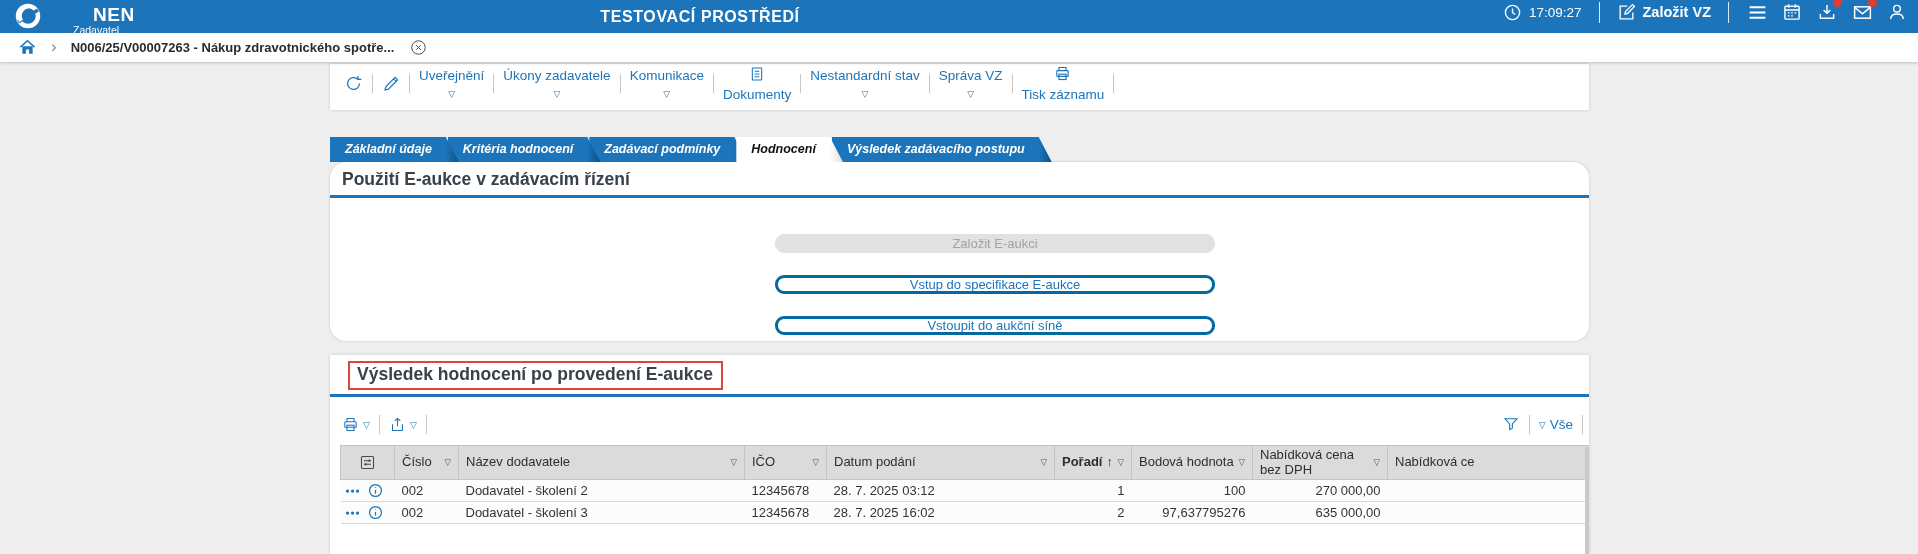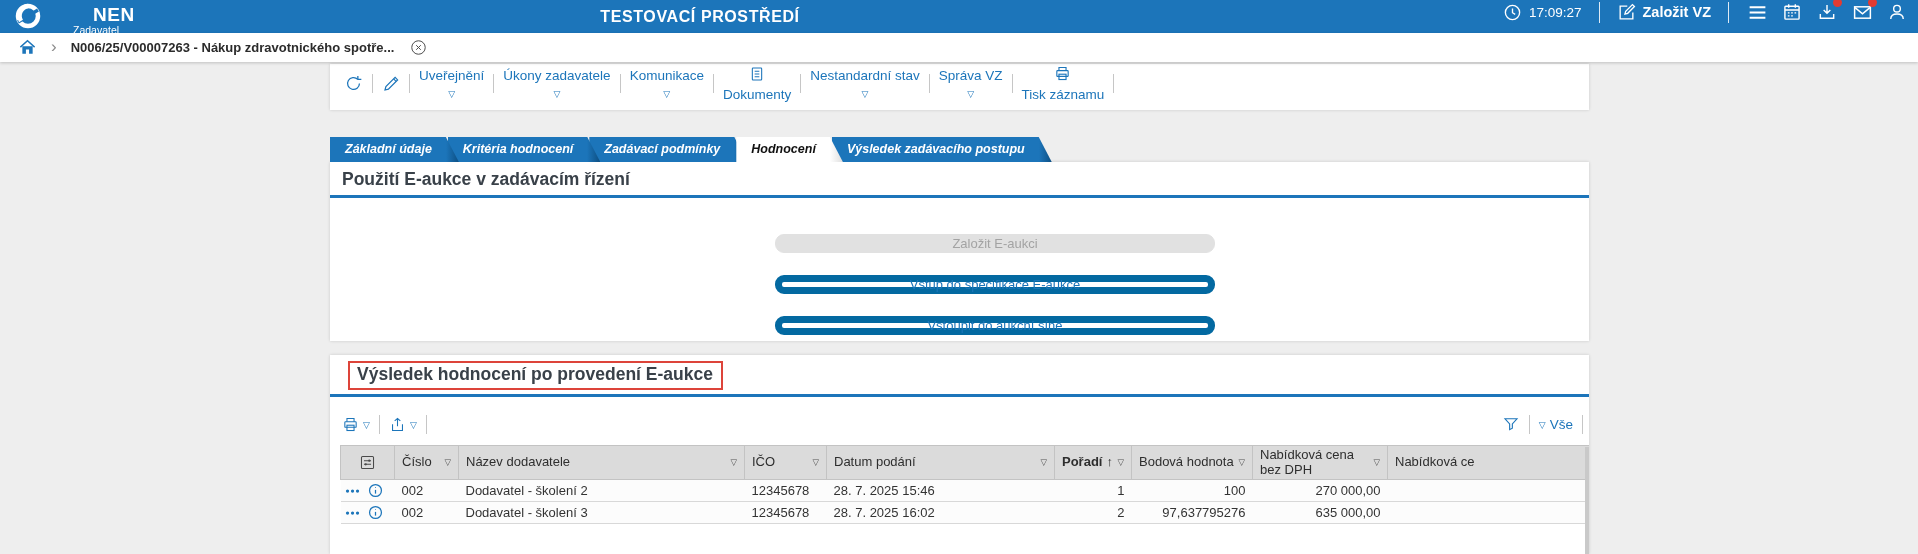--- a/index.html
+++ b/index.html
@@ -66,28 +66,28 @@
     clip-path:polygon(0 0, calc(100% - 13px) 0, 100% 100%, 0 100%);
     font-style:italic;
   }
   .tab:nth-child(1){z-index:5}.tab:nth-child(2){z-index:4}.tab:nth-child(3){z-index:3}
   .tab:nth-child(4){z-index:6}.tab:nth-child(5){z-index:1}
   .tab.active {
     color:#111; background:linear-gradient(to right,#fff calc(100% - 13px),#dedede 100%);
   }
 
   
-  .panelA { top:162px; height:179px; }
+  .panelA { top:162px; height:179px;border-radius:16px; }
   .sec-title { font-size:17.5px; font-weight:700; color:#394149; padding:7px 12px 5px 12px; }
   .sec-underline { height:3px; background:#1c75ba; }
   .btn-col { margin-top:36px; display:flex; flex-direction:column; gap:22px; }
   .eauc-btn {
     width:440px; margin-left:445px; height:19px; border-radius:9px; font-size:13px;
     font-family:inherit; display:flex; align-items:center; justify-content:center; cursor:pointer;
-    background:#fff; border:7px solid #0369a1; color:#1c75ba;
+    background:#fff; border:3px solid #0369a1; color:#1c75ba;
   }
   .eauc-btn.disabled { background:#e1e1e1; border:1px solid #e1e1e1; color:#a3a3a3; cursor:default; }
 
   
   .panelB { top:355px; height:199px; overflow:hidden; }
   .result-titlebox {
     display:inline-block; margin:6px 0 0 18px; border:2px solid #dd443a; padding:1px 8px 3px 7px;
   }
   .result-titlebox .sec-title { padding:0; }
   .panelB .sec-underline { margin-top:4px; }
@@ -413,21 +413,21 @@
             <svg width="15" height="15" viewBox="0 0 24 24" style="stroke:#1c75ba;fill:none;stroke-width:2">
               <circle cx="12" cy="12" r="9.5"></circle>
                 <path d="M12 11v6"></path>
                 <circle cx="12" cy="7.2" r="0.8" fill="#1c75ba" stroke="none"></circle>
             </svg>
           </div>
         </td>
         <td>002</td>
         <td>Dodavatel - školení 2</td>
         <td>12345678</td>
-        <td>28. 7. 2025 15:46</td>
+        <td>28. 7. 2025 03:12</td>
         <td class="num">1</td>
         <td class="num">100</td>
         <td class="num">270 000,00</td>
         <td></td>
       </tr>
       <tr>
         <td class="actions">
           <div class="row-icons">
             <svg width="15" height="8" viewBox="0 0 24 10" style="fill:#1c75ba">
               <circle cx="4" cy="5" r="2.6"></circle>

